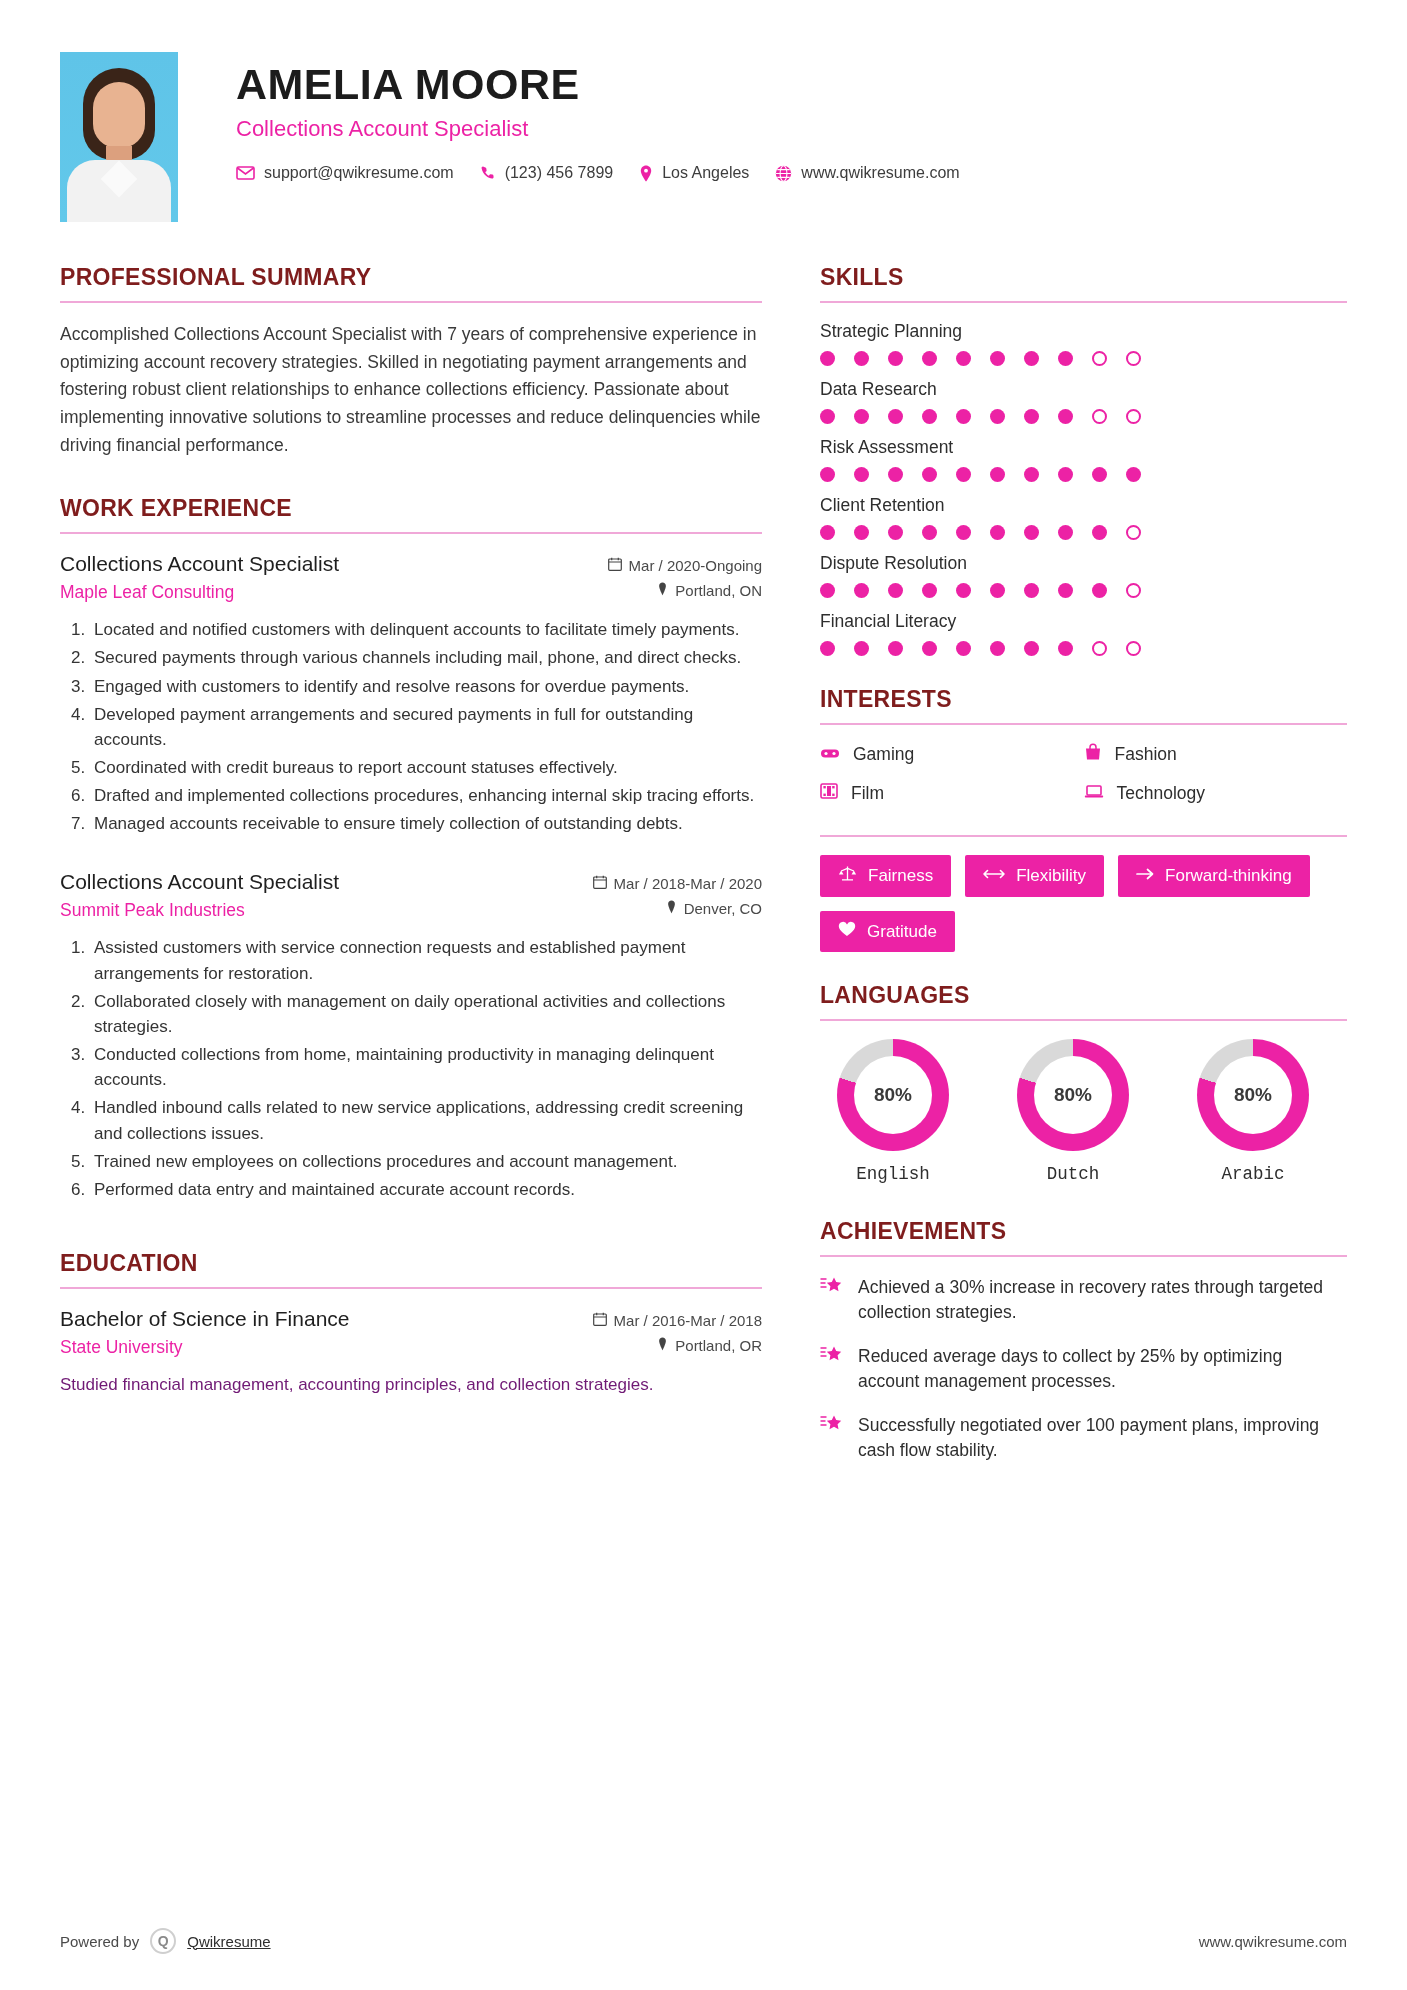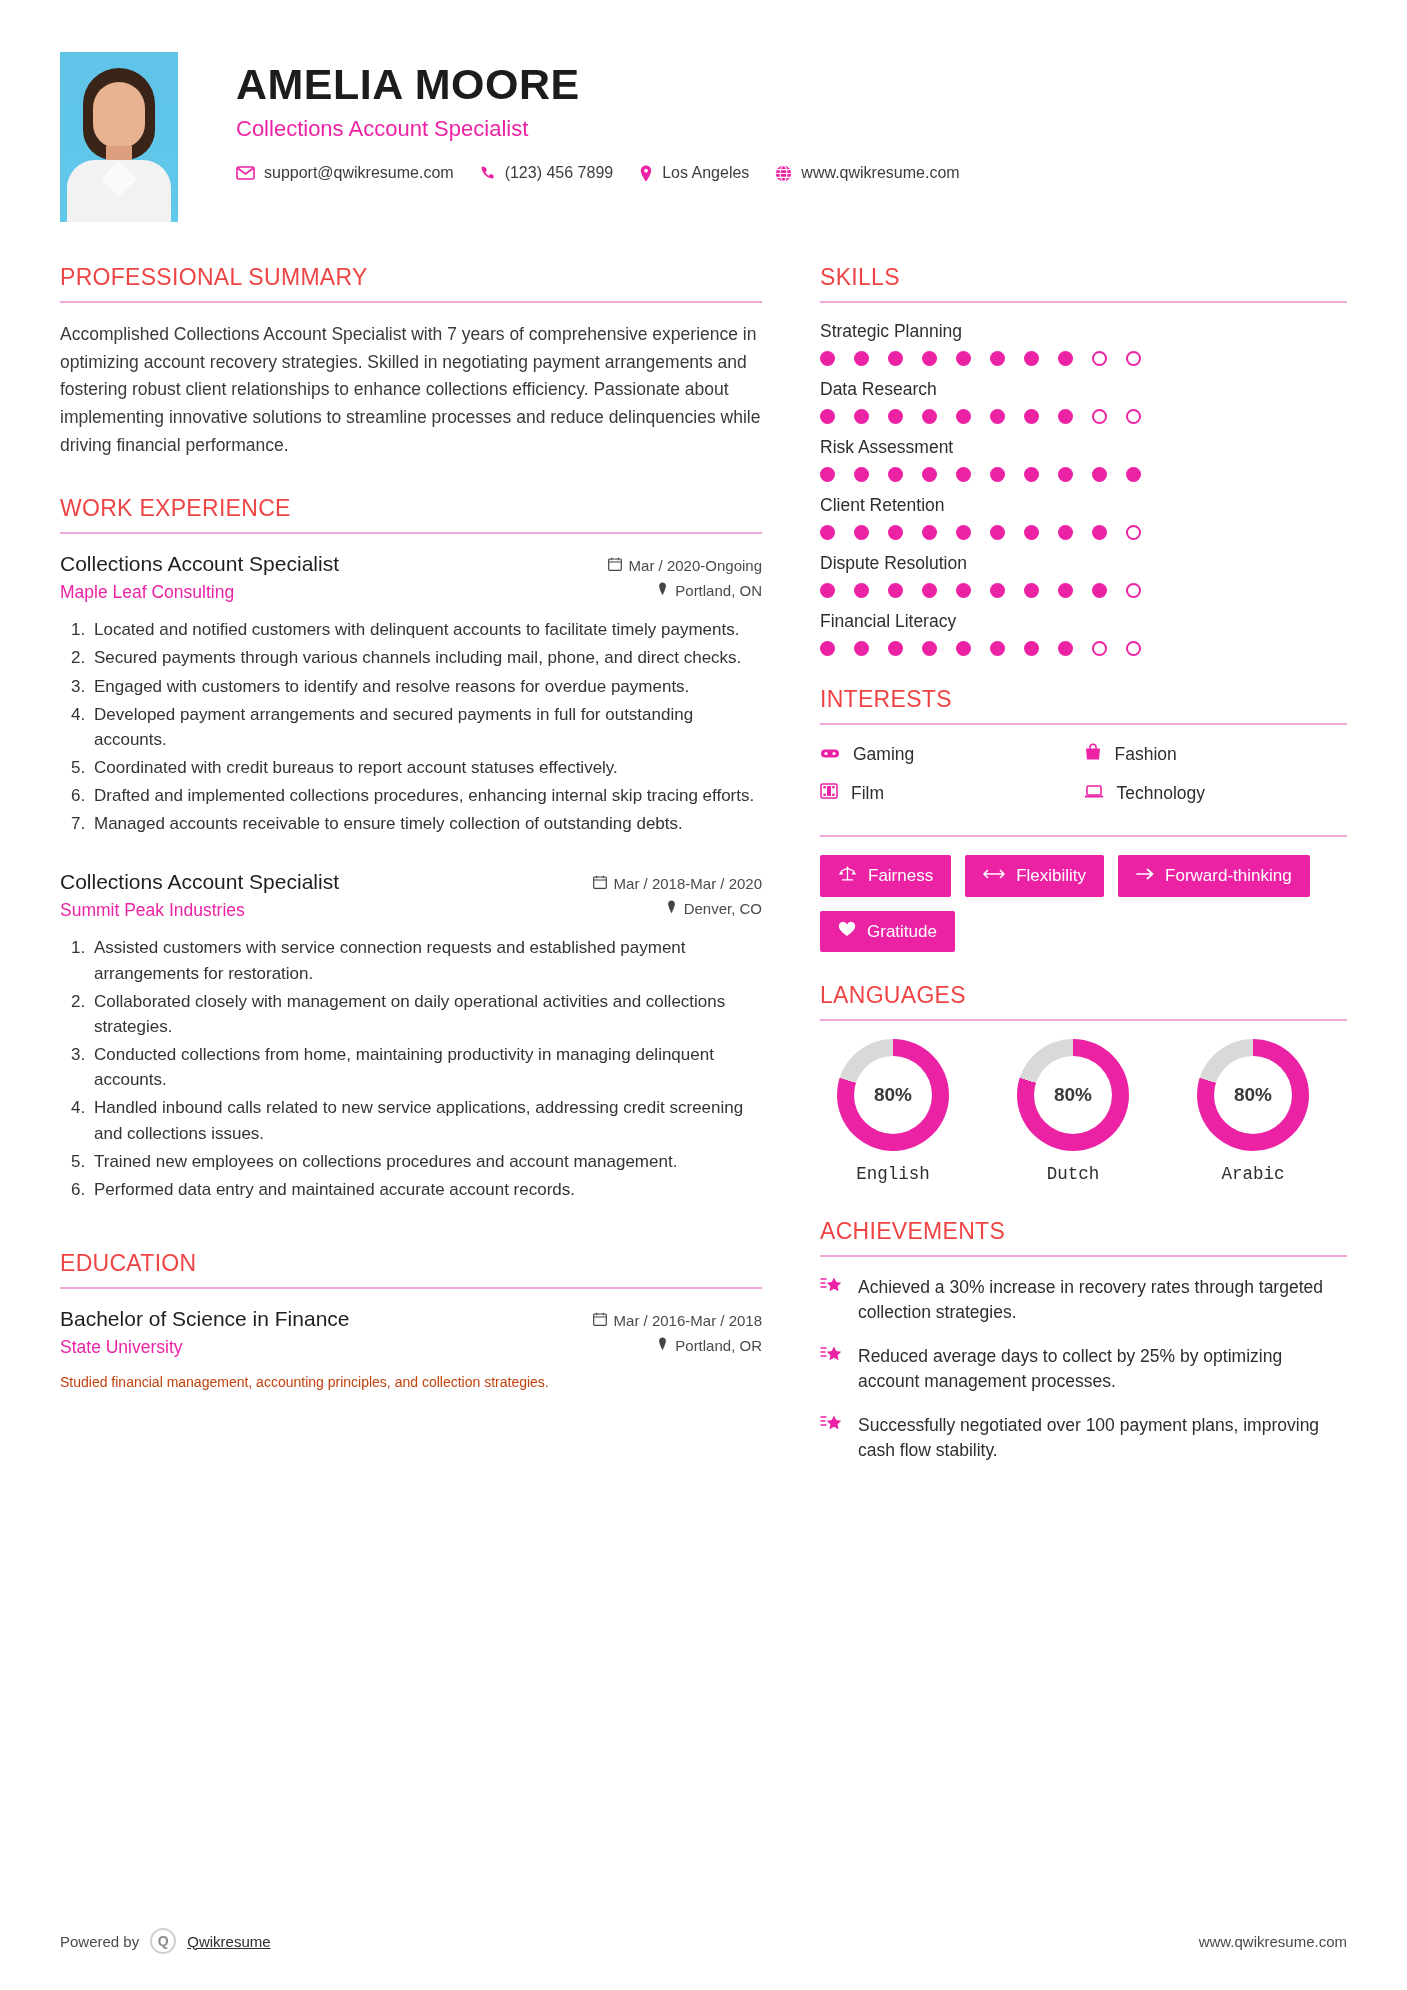--- a/index.html
+++ b/index.html
@@ -103,23 +103,23 @@
   
   .columns {
     display: flex;
     margin-top: 42px;
   }
   .left { width: 760px; padding-right: 58px; }
   .right { width: 527px; }
 
   .sec-title {
     font-size: 23px;
-    font-weight: normal;
+    font-weight: bold;
     letter-spacing: 0.3px;
-    color: #ef4444;
+    color: #7f1d1d;
     text-transform: uppercase;
     margin: 0 0 10px 0;
   }
   .sec-rule {
     height: 2px;
     background: #f0a8d8;
     margin-bottom: 18px;
   }
   .summary-text {
     font-size: 17.5px;
@@ -161,23 +161,23 @@
   ol.bullets {
     margin: 14px 0 0 0;
     padding-left: 30px;
     font-size: 17px;
     line-height: 1.48;
     color: #343434;
   }
   ol.bullets li { margin-bottom: 3px; padding-left: 4px; }
 
   .edu-desc {
-    font-size: 14px;
+    font-size: 17px;
     line-height: 1.5;
-    color: #c2410c;
+    color: #701a75;
     margin: 14px 0 0 0;
   }
 
   
   .skill { margin-bottom: 13px; }
   .skill-name { font-size: 17.5px; color: #2e2e2e; margin-bottom: 9px; }
   .dots { display: flex; gap: 19px; }
   .dot {
     width: 15px; height: 15px; border-radius: 50%;
     background: #ec22a5;

